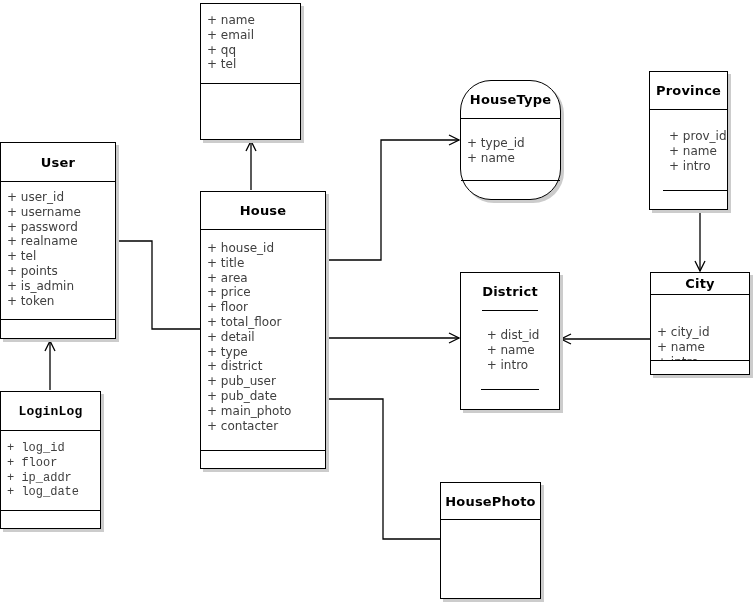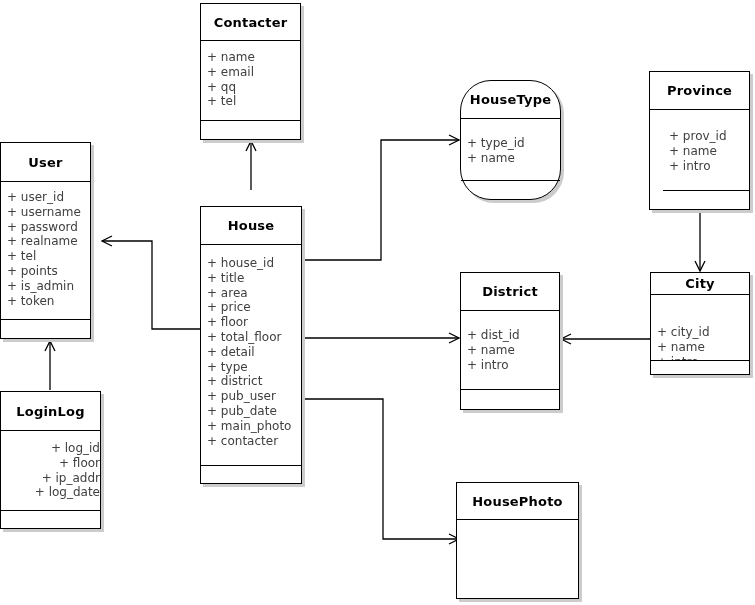--- a/index.html
+++ b/index.html
@@ -79,54 +79,53 @@
         <polyline class="connector" points="200,329 152,329 152,241 102,241" marker-end="url(#open-arrowhead)"></polyline>
         <polyline class="connector" points="301,260 381,260 381,140 459,140" marker-end="url(#open-arrowhead)"></polyline>
         <polyline class="connector" points="301,338 459,338" marker-end="url(#open-arrowhead)"></polyline>
         <polyline class="connector" points="301,399 383,399 383,539 459,539" marker-end="url(#open-arrowhead)"></polyline>
         <polyline class="connector" points="700,209 700,271" marker-end="url(#open-arrowhead)"></polyline>
         <polyline class="connector" points="650,339 561,339" marker-end="url(#open-arrowhead)"></polyline>
       </g>
   </svg>
   <div id="nodes">
       <div class="uml-class" style="left: 200px; top: 3px; width: 101px; height: 137px;">
-        <div class="uml-title" style="height: 37px;">Contacter</div>
         <div class="uml-attrs" style="height: 80px; padding-top: 9px;">
           <div class="uml-attr">+ name</div>
           <div class="uml-attr">+ email</div>
           <div class="uml-attr">+ qq</div>
           <div class="uml-attr">+ tel</div>
         </div>
         <div class="uml-methods"></div>
       </div>
-      <div class="uml-class" style="left: 0px; top: 142px; width: 91px; height: 197px;">
+      <div class="uml-class" style="left: 0px; top: 142px; width: 116px; height: 197px;">
         <div class="uml-title" style="height: 39px;">User</div>
         <div class="uml-attrs" style="height: 138px; padding-top: 8px;">
           <div class="uml-attr">+ user_id</div>
           <div class="uml-attr">+ username</div>
           <div class="uml-attr">+ password</div>
           <div class="uml-attr">+ realname</div>
           <div class="uml-attr">+ tel</div>
           <div class="uml-attr">+ points</div>
           <div class="uml-attr">+ is_admin</div>
           <div class="uml-attr">+ token</div>
         </div>
         <div class="uml-methods"></div>
       </div>
-      <div class="uml-class" style="left: 0px; top: 391px; width: 101px; height: 138px;">
+      <div class="uml-class" style="left: 0px; top: 391px; width: 101px; height: 138px; font-family: Liberation Mono, monospace;">
         <div class="uml-title" style="height: 39px;">LoginLog</div>
-        <div class="uml-attrs" style="height: 80px; padding-top: 10px; text-align: right;">
+        <div class="uml-attrs" style="height: 80px; padding-top: 10px;">
           <div class="uml-attr">+ log_id</div>
           <div class="uml-attr">+ floor</div>
           <div class="uml-attr">+ ip_addr</div>
           <div class="uml-attr">+ log_date</div>
         </div>
         <div class="uml-methods"></div>
       </div>
-      <div class="uml-class" style="left: 200px; top: 206px; width: 102px; height: 278px;">
+      <div class="uml-class" style="left: 200px; top: 191px; width: 126px; height: 278px;">
         <div class="uml-title" style="height: 38px;">House</div>
         <div class="uml-attrs" style="height: 221px; padding-top: 11px;">
           <div class="uml-attr">+ house_id</div>
           <div class="uml-attr">+ title</div>
           <div class="uml-attr">+ area</div>
           <div class="uml-attr">+ price</div>
           <div class="uml-attr">+ floor</div>
           <div class="uml-attr">+ total_floor</div>
           <div class="uml-attr">+ detail</div>
           <div class="uml-attr">+ type</div>
@@ -139,45 +138,45 @@
         <div class="uml-methods"></div>
       </div>
       <div class="uml-class" style="left: 460px; top: 80px; width: 101px; height: 120px; border-radius: 31px;">
         <div class="uml-title" style="height: 38px;">HouseType</div>
         <div class="uml-attrs" style="height: 62px; padding-top: 17px;">
           <div class="uml-attr">+ type_id</div>
           <div class="uml-attr">+ name</div>
         </div>
         <div class="uml-methods"></div>
       </div>
-      <div class="uml-class" style="left: 649px; top: 71px; width: 101px; height: 139px;">
+      <div class="uml-class" style="left: 649px; top: 71px; width: 79px; height: 139px;">
         <div class="uml-title" style="height: 38px;">Province</div>
         <div class="uml-attrs" style="height: 81px; padding-top: 19px; margin-left: 13px;">
           <div class="uml-attr">+ prov_id</div>
           <div class="uml-attr">+ name</div>
           <div class="uml-attr">+ intro</div>
         </div>
         <div class="uml-methods"></div>
       </div>
-      <div class="uml-class" style="left: 460px; top: 272px; width: 100px; height: 138px;">
+      <div class="uml-class" style="left: 460px; top: 272px; width: 100px; height: 138px; align-items: center;">
         <div class="uml-title" style="height: 38px;">District</div>
         <div class="uml-attrs" style="height: 79px; padding-top: 17px;">
           <div class="uml-attr">+ dist_id</div>
           <div class="uml-attr">+ name</div>
           <div class="uml-attr">+ intro</div>
         </div>
         <div class="uml-methods"></div>
       </div>
       <div class="uml-class" style="left: 650px; top: 272px; width: 100px; height: 103px; gap: 13px;">
         <div class="uml-title" style="height: 38px;">City</div>
         <div class="uml-attrs" style="height: 79px; padding-top: 17px;">
           <div class="uml-attr">+ city_id</div>
           <div class="uml-attr">+ name</div>
           <div class="uml-attr">+ intro</div>
         </div>
         <div class="uml-methods"></div>
       </div>
-      <div class="uml-class" style="left: 456px; top: 482px; width: 123px; height: 117px; justify-content: space-between;">
+      <div class="uml-class" style="left: 440px; top: 482px; width: 101px; height: 117px; justify-content: space-between;">
         <div class="uml-title" style="height: 37px;">HousePhoto</div>
         <div class="uml-methods"></div>
       </div>
     </div>
 </div>
 
 </body></html>

